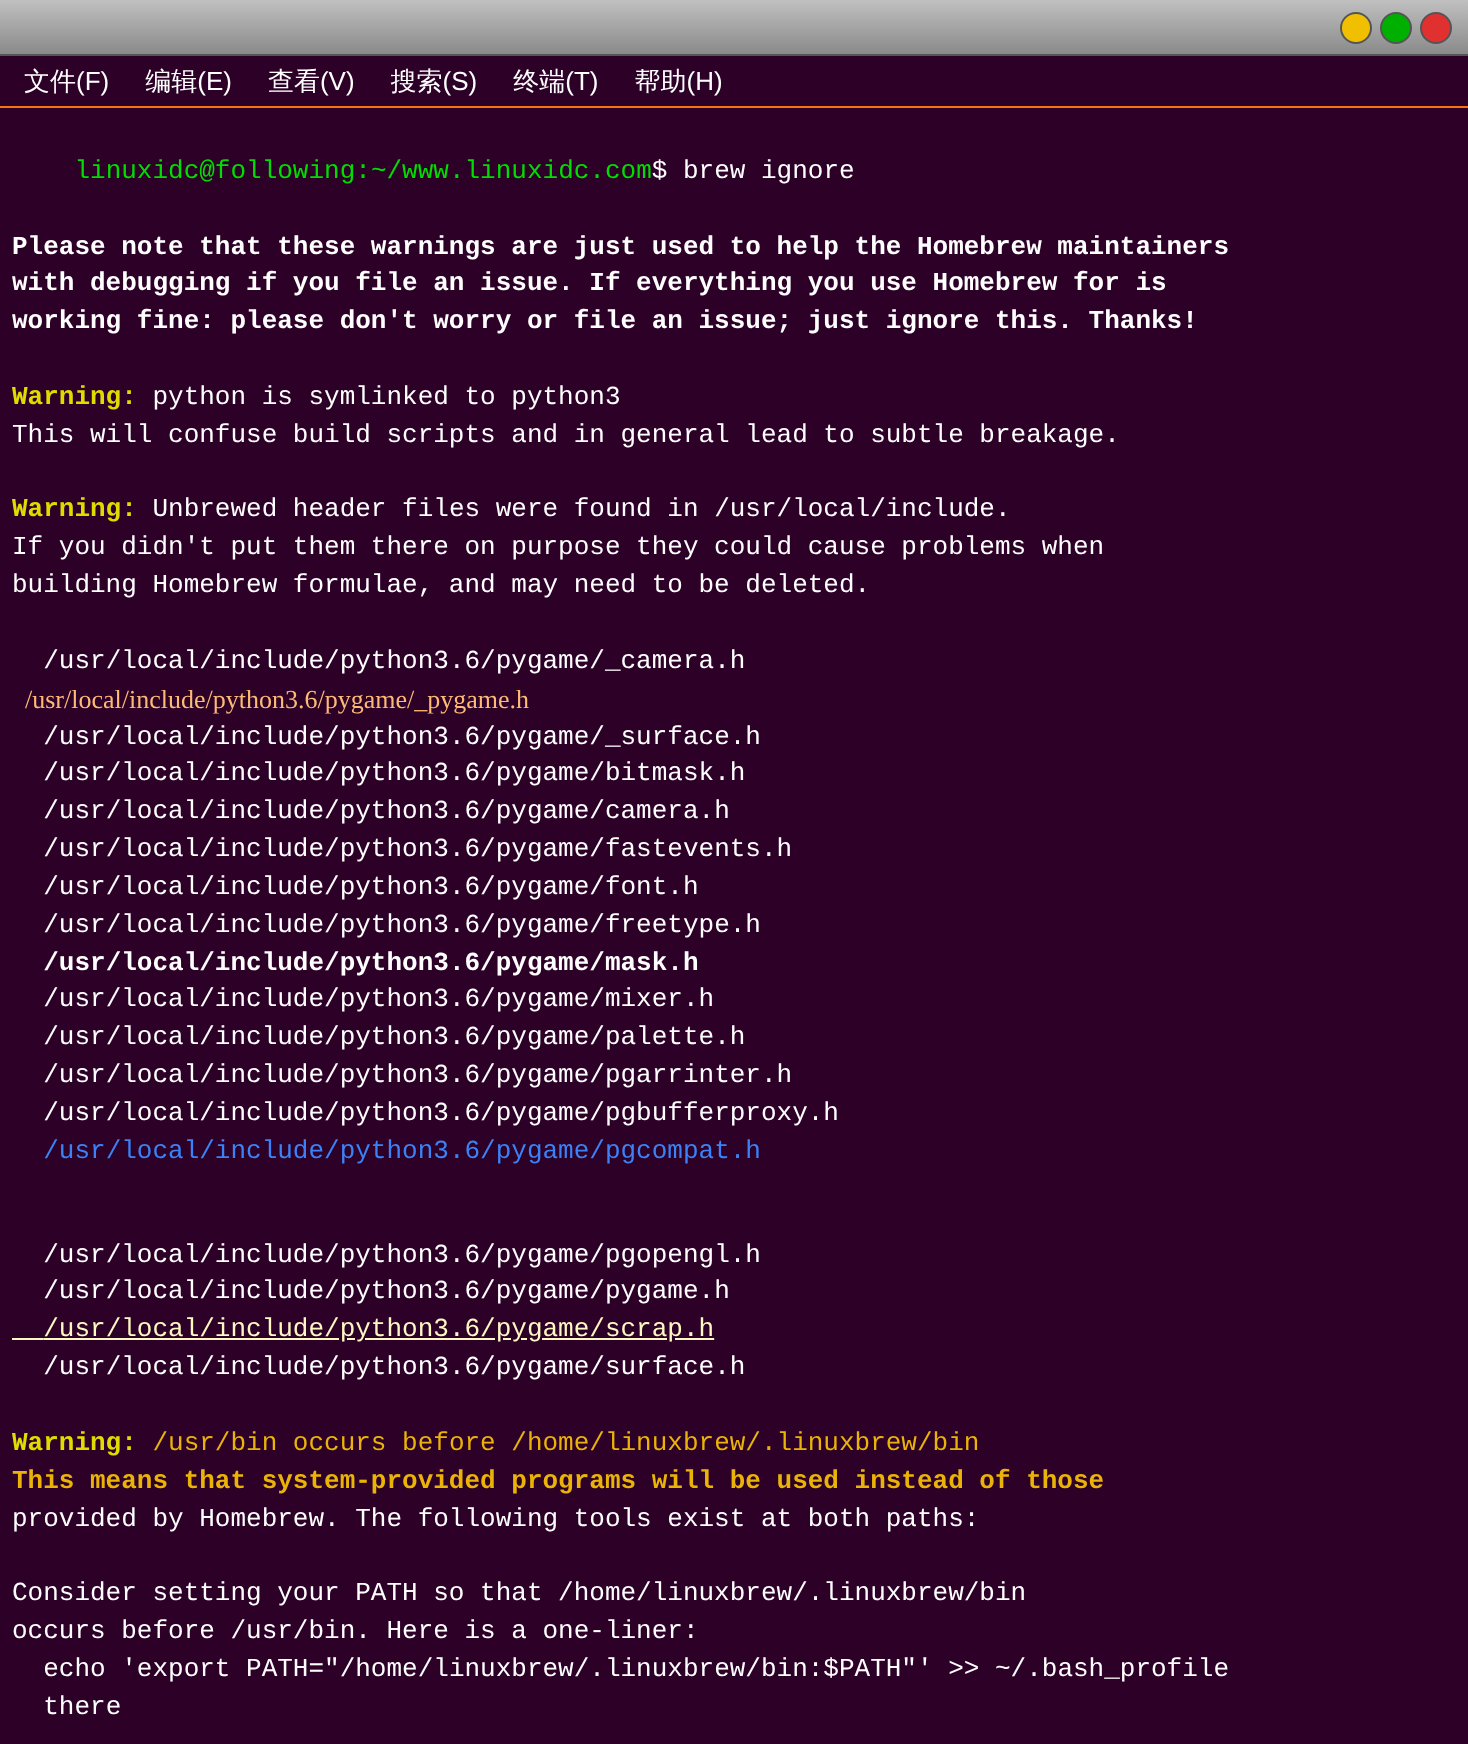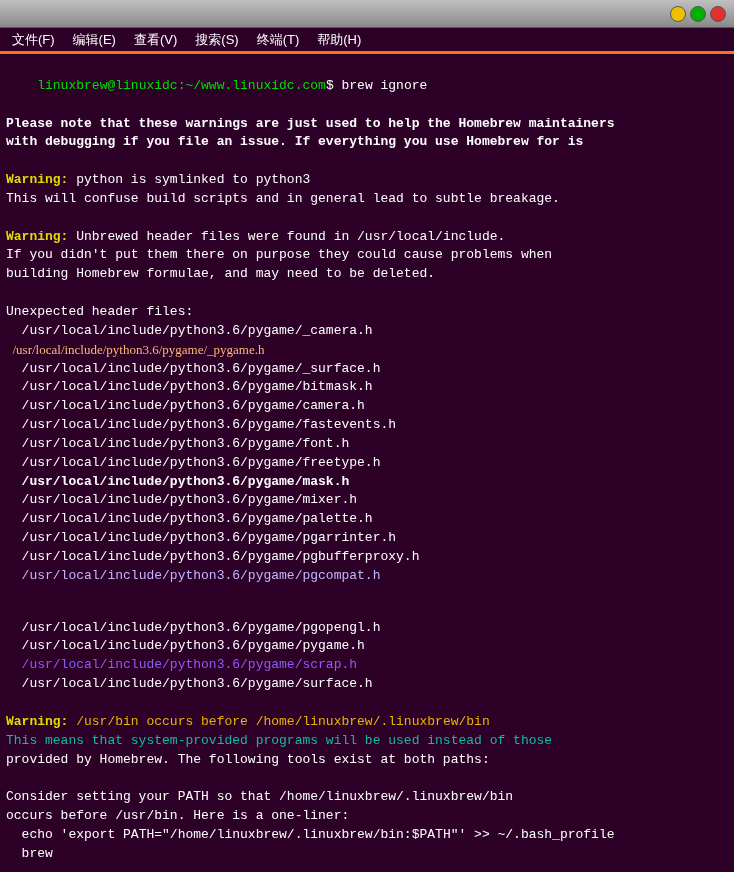--- a/index.html
+++ b/index.html
@@ -49,21 +49,21 @@
     .win-btn.close { background: #e03030; color: #fff; font-weight: bold; }
 
     
     #menu-bar {
       background: #2d0028;
       height: 26px;
       display: flex;
       align-items: center;
       padding: 0 4px;
       gap: 2px;
-      border-bottom: 3px solid #f97316;
+      border-bottom: 1px solid #f97316;
     }
     .menu-item {
       color: #ffffff;
       font-family: sans-serif;
       font-size: 13px;
       padding: 2px 8px;
       cursor: pointer;
       border-radius: 2px;
     }
 
@@ -99,59 +99,59 @@
   <span class="menu-item">编辑(E)</span>
   <span class="menu-item">查看(V)</span>
   <span class="menu-item">搜索(S)</span>
   <span class="menu-item">终端(T)</span>
   <span class="menu-item">帮助(H)</span>
 </div>
 
 <div id="terminal">
 
   <div class="line">
-    <span class="green">linuxbrew@linuxidc:</span><span class="green">~/www.linuxidc.com</span><span class="white">$ </span><span class="white">brew ignore</span>
+    <span class="green">linuxidc@following:</span><span class="green">~/www.linuxidc.com</span><span class="white">$ </span><span class="white">brew ignore</span>
   </div>
 
   <div id="terminal-output">
       <div class="line" style="font-weight: bold; color: rgb(255, 255, 255);">Please note that these warnings are just used to help the Homebrew maintainers</div>
       <div class="line" style="font-weight: bold; color: rgb(255, 255, 255);">with debugging if you file an issue. If everything you use Homebrew for is</div>
+      <div class="line" style="font-weight: bold; color: rgb(255, 255, 255);">working fine: please don't worry or file an issue; just ignore this. Thanks!</div>
       <div class="line">&nbsp;</div>
       <div class="line"><span style="color: rgb(221, 221, 0); font-weight: bold;">Warning: </span><span style="color: rgb(255, 255, 255);">python is symlinked to python3</span></div>
       <div class="line" style="color: rgb(255, 255, 255);">This will confuse build scripts and in general lead to subtle breakage.</div>
       <div class="line">&nbsp;</div>
       <div class="line"><span style="color: rgb(221, 221, 0); font-weight: bold;">Warning: </span><span style="color: rgb(255, 255, 255);">Unbrewed header files were found in /usr/local/include.</span></div>
       <div class="line" style="color: rgb(255, 255, 255);">If you didn't put them there on purpose they could cause problems when</div>
       <div class="line" style="color: rgb(255, 255, 255);">building Homebrew formulae, and may need to be deleted.</div>
       <div class="line">&nbsp;</div>
-      <div class="line" style="color: rgb(255, 255, 255);">Unexpected header files:</div>
       <div class="line" style="color: rgb(255, 255, 255);">  /usr/local/include/python3.6/pygame/_camera.h</div>
       <div class="line" style="color: #fdba74; font-family: Liberation Serif, serif;">  /usr/local/include/python3.6/pygame/_pygame.h</div>
       <div class="line" style="color: rgb(255, 255, 255);">  /usr/local/include/python3.6/pygame/_surface.h</div>
       <div class="line" style="color: rgb(255, 255, 255);">  /usr/local/include/python3.6/pygame/bitmask.h</div>
       <div class="line" style="color: rgb(255, 255, 255);">  /usr/local/include/python3.6/pygame/camera.h</div>
       <div class="line" style="color: rgb(255, 255, 255);">  /usr/local/include/python3.6/pygame/fastevents.h</div>
       <div class="line" style="color: rgb(255, 255, 255);">  /usr/local/include/python3.6/pygame/font.h</div>
       <div class="line" style="color: rgb(255, 255, 255);">  /usr/local/include/python3.6/pygame/freetype.h</div>
       <div class="line" style="color: rgb(255, 255, 255); font-weight: bold;">  /usr/local/include/python3.6/pygame/mask.h</div>
       <div class="line" style="color: rgb(255, 255, 255);">  /usr/local/include/python3.6/pygame/mixer.h</div>
       <div class="line" style="color: rgb(255, 255, 255);">  /usr/local/include/python3.6/pygame/palette.h</div>
       <div class="line" style="color: rgb(255, 255, 255);">  /usr/local/include/python3.6/pygame/pgarrinter.h</div>
       <div class="line" style="color: rgb(255, 255, 255);">  /usr/local/include/python3.6/pygame/pgbufferproxy.h</div>
-      <div class="line" style="color: #c4b5fd;">  /usr/local/include/python3.6/pygame/pgcompat.h</div>
+      <div class="line" style="color: #3b82f6;">  /usr/local/include/python3.6/pygame/pgcompat.h</div>
       <div class="line" style="color: rgb(255, 255, 255); margin-top: 33px;">  /usr/local/include/python3.6/pygame/pgopengl.h</div>
       <div class="line" style="color: rgb(255, 255, 255);">  /usr/local/include/python3.6/pygame/pygame.h</div>
-      <div class="line" style="color: #8b5cf6;">  /usr/local/include/python3.6/pygame/scrap.h</div>
+      <div class="line" style="color: #fef9c3; text-decoration: underline;">  /usr/local/include/python3.6/pygame/scrap.h</div>
       <div class="line" style="color: rgb(255, 255, 255);">  /usr/local/include/python3.6/pygame/surface.h</div>
       <div class="line">&nbsp;</div>
       <div class="line"><span style="color: rgb(221, 221, 0); font-weight: bold;">Warning: </span><span style="color: #eab308; margin-top: 48px;">/usr/bin occurs before /home/linuxbrew/.linuxbrew/bin</span></div>
-      <div class="line" style="color: #14b8a6;">This means that system-provided programs will be used instead of those</div>
+      <div class="line" style="color: #eab308; font-weight: bold;">This means that system-provided programs will be used instead of those</div>
       <div class="line" style="color: rgb(255, 255, 255);">provided by Homebrew. The following tools exist at both paths:</div>
       <div class="line">&nbsp;</div>
       <div class="line" style="color: rgb(255, 255, 255);">Consider setting your PATH so that /home/linuxbrew/.linuxbrew/bin</div>
       <div class="line" style="color: rgb(255, 255, 255);">occurs before /usr/bin. Here is a one-liner:</div>
       <div class="line" style="color: rgb(255, 255, 255);">  echo 'export PATH="/home/linuxbrew/.linuxbrew/bin:$PATH"' &gt;&gt; ~/.bash_profile</div>
-      <div class="line" style="color: rgb(255, 255, 255);">  brew</div>
+      <div class="line" style="color: rgb(255, 255, 255);">  there</div>
       <div class="line">&nbsp;</div>
       <div class="line"><span style="color: rgb(221, 221, 0); font-weight: bold;">Warning: </span><span style="color: rgb(255, 255, 255);">Homebrew's bin was not found in your PATH.</span></div>
     </div>
 
 </div>
 
 </body></html>

